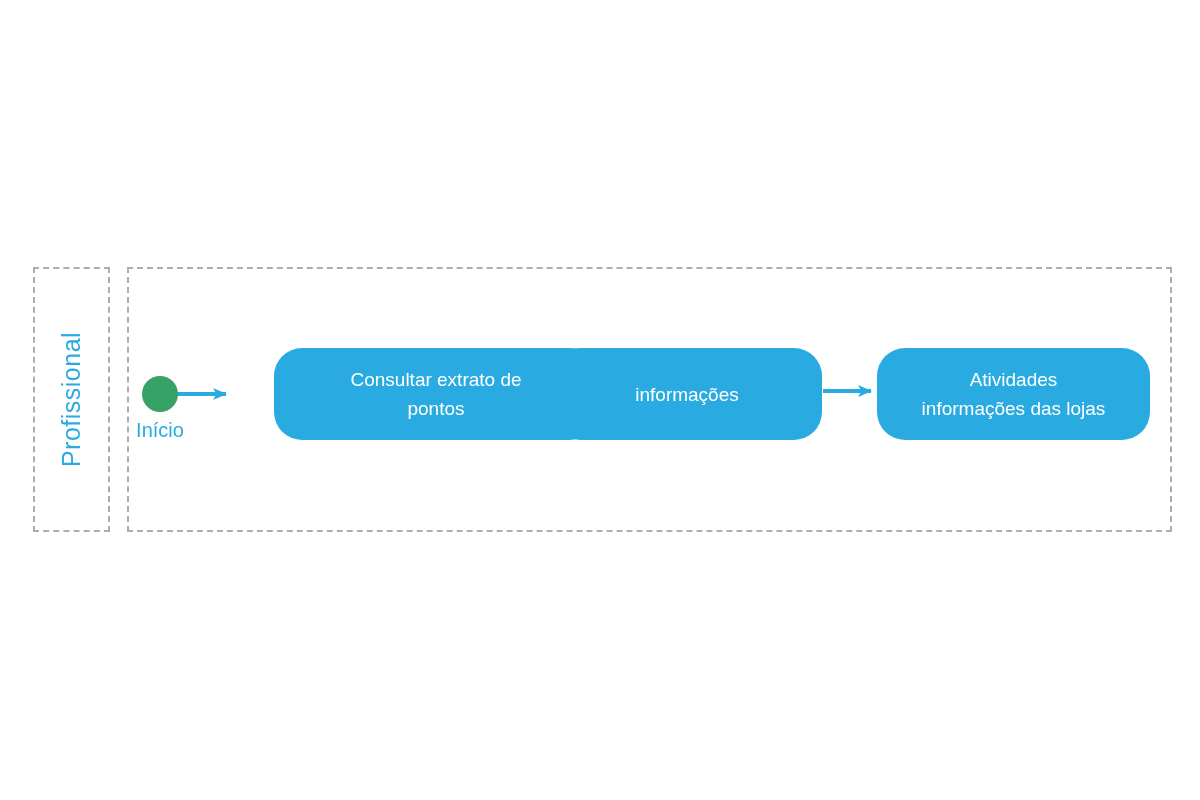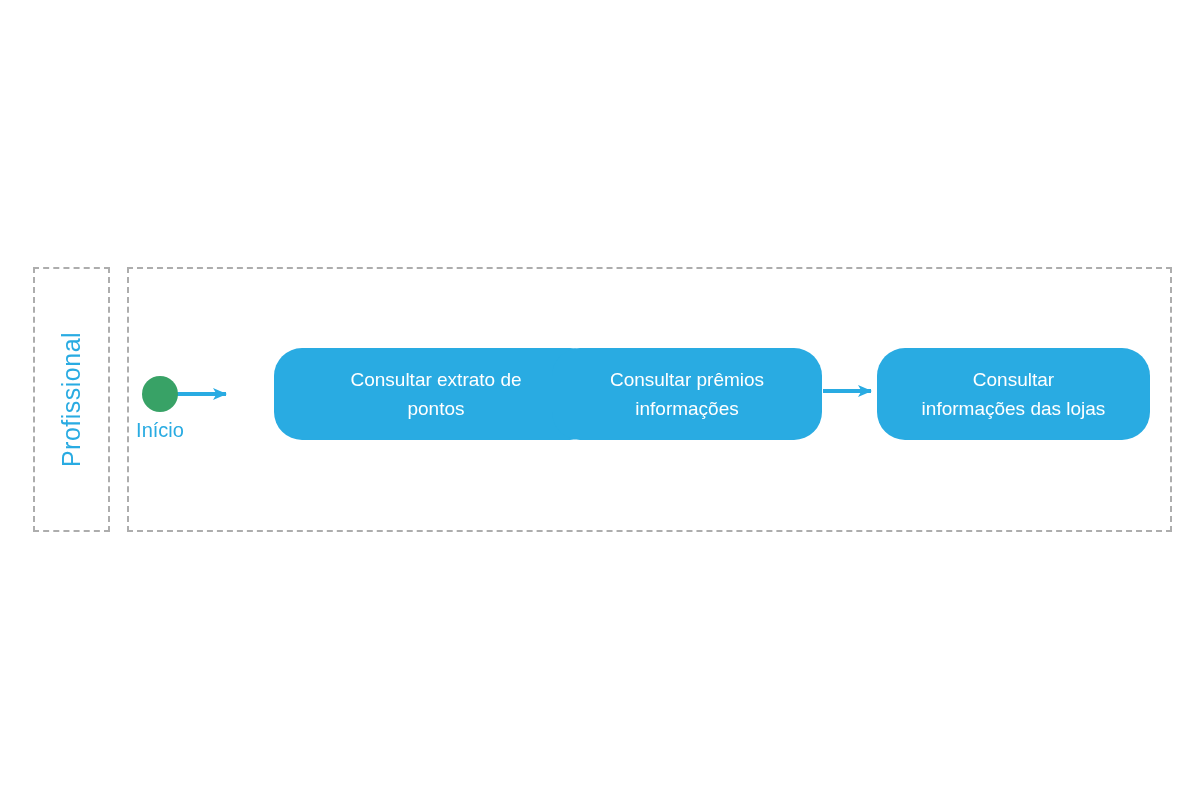--- a/index.html
+++ b/index.html
@@ -114,23 +114,22 @@
 
   <div class="start-node"></div>
   <div class="start-label">Início</div>
 
   <div class="activity activity-1">
     <span>Consultar extrato de</span>
     <span>pontos</span>
   </div>
 
   <div class="activity activity-2">
-    <span>Consultar prêmios</span>
     <span>informações</span>
   </div>
 
   <div class="activity activity-3">
-    <span>Consultar</span>
+    <span>Atividades</span>
     <span>informações das lojas</span>
   </div>
 
 
 </div>
 
 </body></html>

